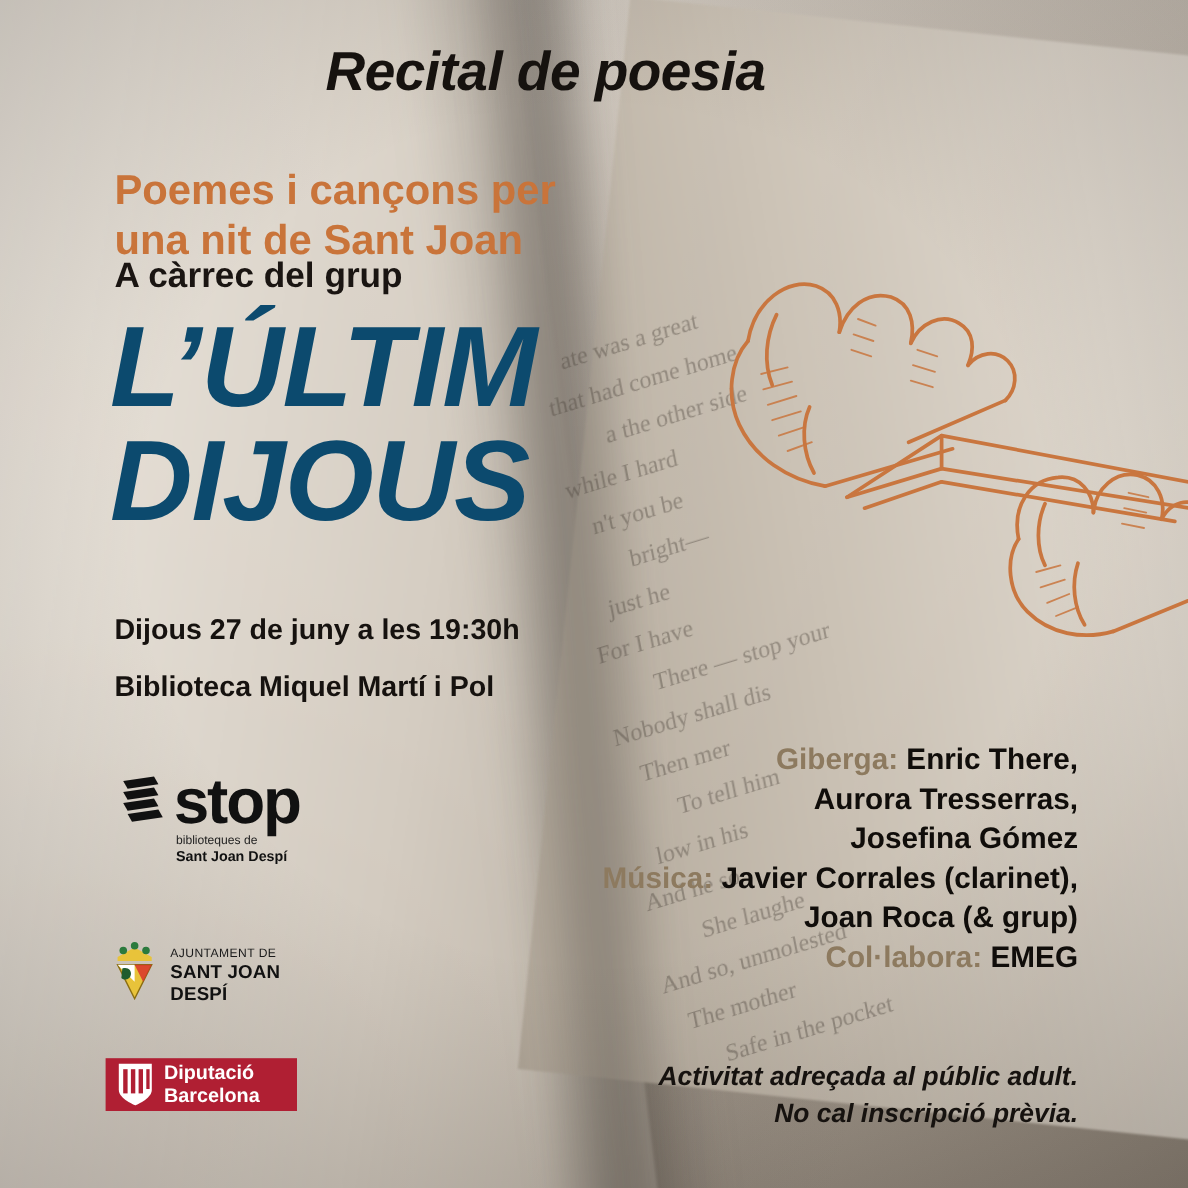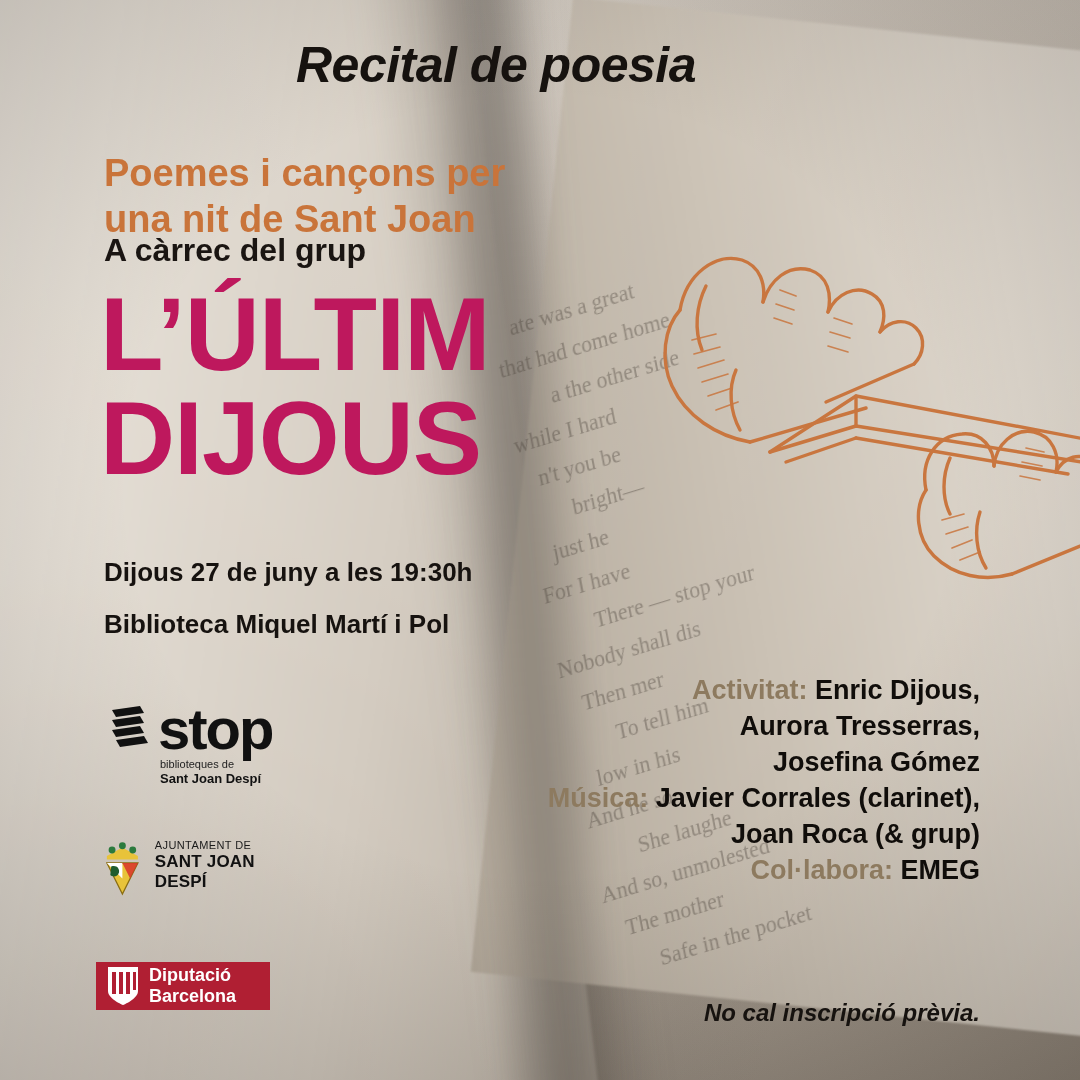--- a/index.html
+++ b/index.html
@@ -104,22 +104,23 @@
     margin-top: 28px;
   }
   .acarrec {
     position: absolute; top: 232px; left: 104px;
     font-size: 32px; font-weight: 700;
     color: #1a1512;
   }
   .group-name {
     position: absolute; top: 282px; left: 100px;
     font-size: 104px; font-weight: 700; line-height: 104px;
-    color: #be185d;
+    color: #0c4a6e;
     letter-spacing: -1px;
+    font-style: italic;
   }
   .when {
     position: absolute; top: 546px; left: 104px;
     font-size: 26px; font-weight: 700; line-height: 52px;
     color: #16120f;
   }
 
   .credits {
     position: absolute; top: 672px; right: 100px;
     text-align: right;
@@ -151,21 +152,21 @@
   .logo-bsjd .sub2 {
     font-size: 13px; font-weight: 700; color: #111; margin-left: 50px; line-height: 15px;
   }
   .books-mark {
     position: absolute; left: 0; top: 4px; width: 50px; height: 46px;
   }
 
   .logo-ajt {
     position: absolute; left: 100px; top: 838px;
     width: 190px; height: 76px;
-    display: flex; align-items: flex-start; gap: 10px;
+    display: flex; align-items: flex-end; gap: 10px;
   }
   .logo-ajt .crest { width: 52px; height: 62px; position: relative; }
   .logo-ajt .txt1 { font-size: 11px; color: #1a1a1a; letter-spacing: .4px; line-height: 14px; }
   .logo-ajt .txt2 { font-size: 17px; font-weight: 700; color: #111; letter-spacing: .2px; line-height: 20px; }
 
   .logo-dipu {
     position: absolute; left: 96px; top: 962px;
     width: 174px; height: 48px;
     background: #b01f33;
     display: flex; align-items: center; gap: 9px;
@@ -273,22 +274,22 @@
     <div>DIJOUS</div>
   </div>
 
   <div class="when">
     <div>Dijous 27 de juny a les 19:30h</div>
     <div>Biblioteca Miquel Martí i Pol</div>
   </div>
 
   <div class="credits">
     <div>
-      <span class="lbl">Activitat:</span>
-      <span>Enric Dijous,</span>
+      <span class="lbl">Giberga:</span>
+      <span>Enric There,</span>
     </div>
     <div>
       <span>Aurora Tresserras,</span>
     </div>
     <div>
       <span>Josefina Gómez</span>
     </div>
     <div>
       <span class="lbl">Música:</span>
       <span>Javier Corrales (clarinet),</span>
@@ -296,20 +297,21 @@
     <div>
       <span>Joan Roca (&amp; grup)</span>
     </div>
     <div>
       <span class="lbl">Col·labora:</span>
       <span>EMEG</span>
     </div>
   </div>
 
   <div class="notice">
+    <div>Activitat adreçada al públic adult.</div>
     <div>No cal inscripció prèvia.</div>
   </div>
 
   <div class="logo-bsjd">
     <svg class="books-mark" viewBox="0 0 50 46">
       <g fill="#111">
         <path d="M2 6 L30 2 L34 9 L6 13 Z"></path>
         <path d="M2 16 L30 12 L34 19 L6 23 Z"></path>
         <path d="M2 26 L30 22 L34 29 L6 33 Z"></path>
         <path d="M6 36 L34 32 L38 39 L10 43 Z"></path>

